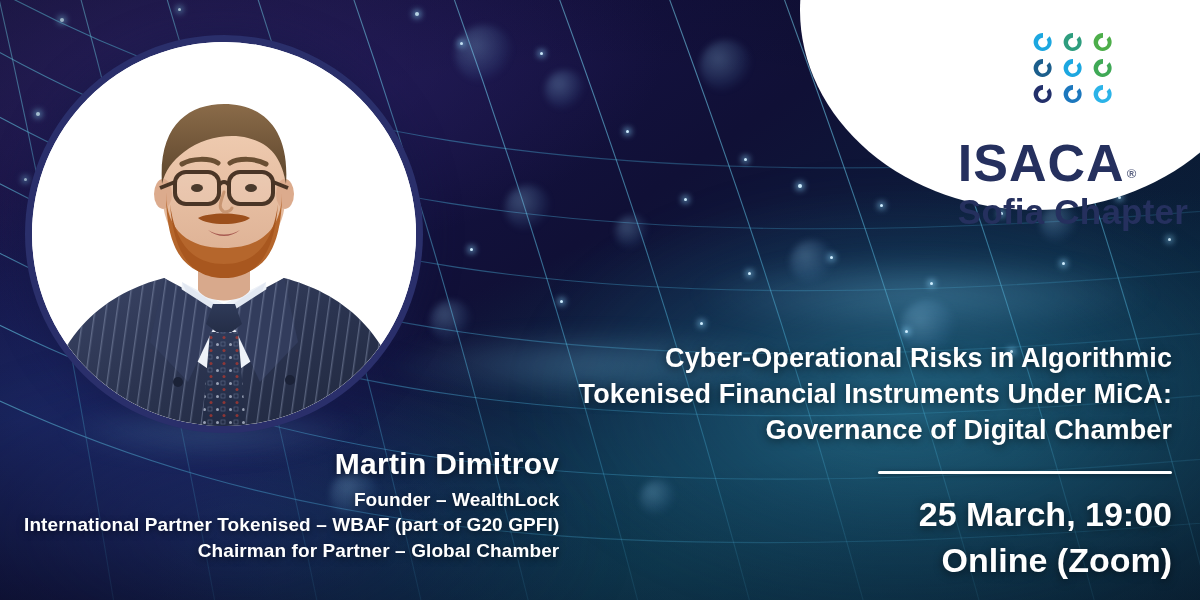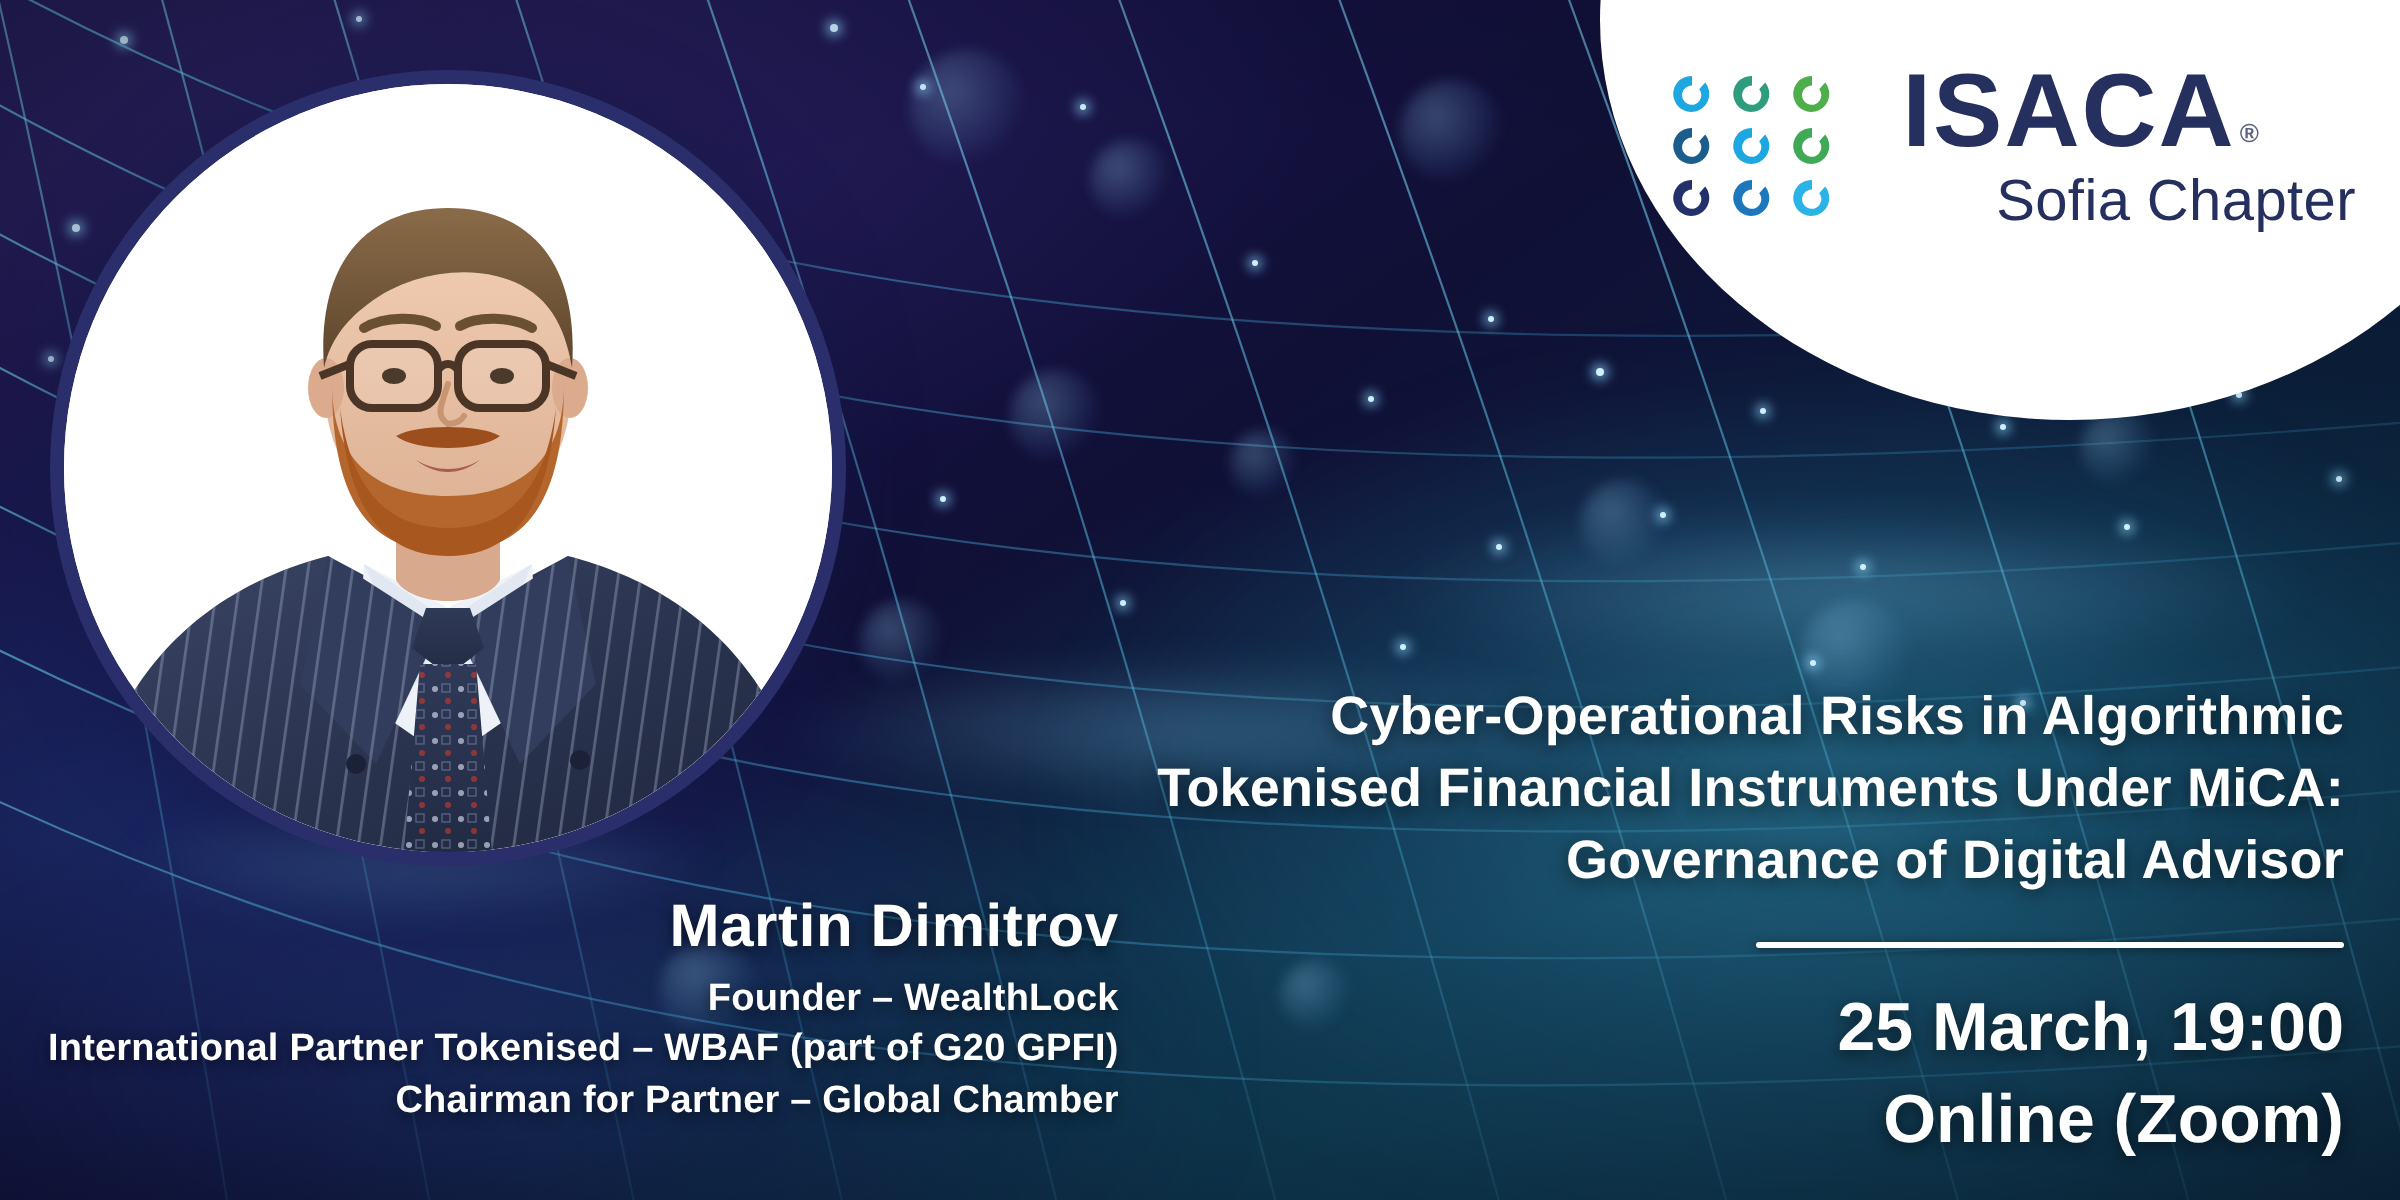--- a/index.html
+++ b/index.html
@@ -75,24 +75,25 @@
   
   .logo-lobe {
     position: absolute;
     right: -70px; top: -190px;
     width: 470px; height: 400px;
     background: #ffffff;
     border-radius: 50%;
   }
   .logo-block {
     position: absolute;
-    right: 22px; top: 30px;
+    right: 12px; top: 30px;
     display: flex;
     align-items: center;
     gap: 31px;
+    flex-direction: column;
   }
   .isaca-marks {
     display: grid;
     grid-template-columns: repeat(3, 28px);
     grid-template-rows: repeat(3, 24px);
     gap: 2px 2px;
   }
   .isaca-marks svg { display: block; width: 28px; height: 24px; }
   .logo-words { display: flex; flex-direction: column; line-height: 1; }
   .isaca-word {
@@ -105,26 +106,25 @@
   }
   .reg-mark {
     font-size: 13px;
     font-weight: 700;
     line-height: 1;
     margin-top: 30px;
     margin-left: 2px;
     color: #5a6281;
   }
   .chapter-word {
-    font-size: 29px;
-    font-weight: 400;
+    font-size: 35px;
+    font-weight: 700;
     color: #25305e;
     margin-top: 5px;
     letter-spacing: .2px;
-    margin-left: 47px;
   }
 
   
   .portrait-ring {
     position: absolute;
     left: 32px; top: 42px;
     width: 384px; height: 384px;
     border-radius: 50%;
     background: #ffffff;
     box-shadow: 0 0 0 7px #2a2f6b, 0 0 34px 8px rgba(20,24,70,.55);
@@ -418,21 +418,21 @@
     <div class="speaker-name">Martin Dimitrov</div>
     <div class="speaker-role">Founder – WealthLock</div>
     <div class="speaker-role">International Partner Tokenised – WBAF (part of G20 GPFI)</div>
     <div class="speaker-role">Chairman for Partner – Global Chamber</div>
   </div>
 
   <div class="event">
     <div class="event-title">
       <div>Cyber-Operational Risks in Algorithmic</div>
       <div>Tokenised Financial Instruments Under MiCA:</div>
-      <div>Governance of Digital Advisor</div>
+      <div>Governance of Digital Chamber</div>
     </div>
     <div class="divider"></div>
     <div class="event-meta">
       <div>25 March, 19:00</div>
       <div>Online (Zoom)</div>
     </div>
   </div>
 
 </div>
 

